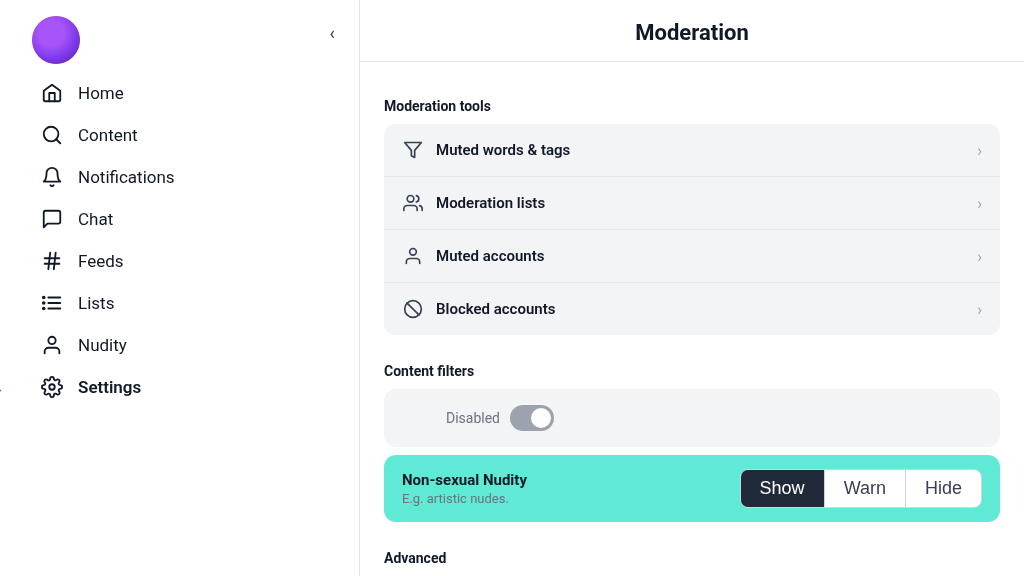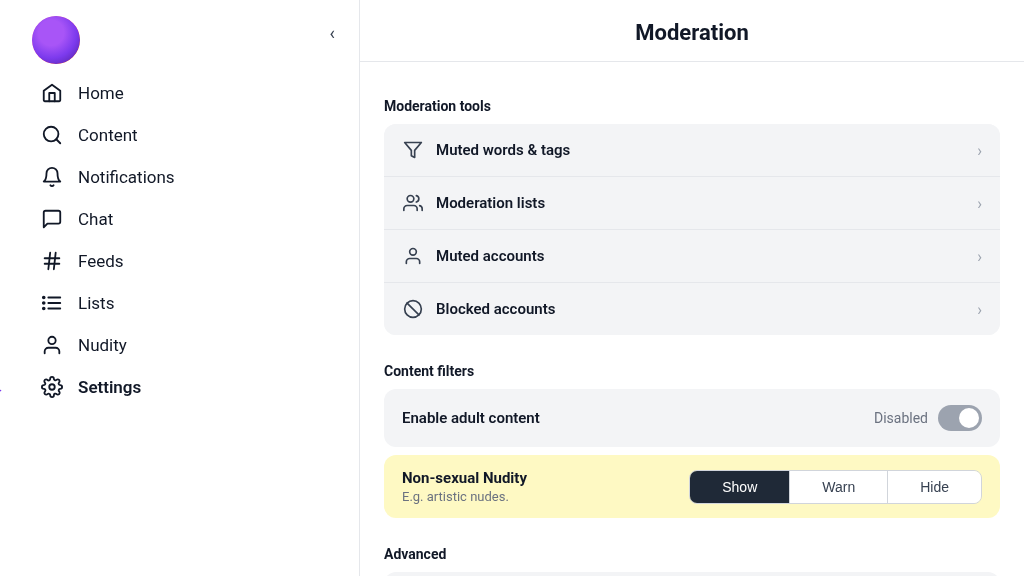--- a/index.html
+++ b/index.html
@@ -201,21 +201,21 @@
       position: absolute;
       right: 3px;
       top: 3px;
       width: 20px;
       height: 20px;
       background: #fff;
       border-radius: 50%;
     }
 
     .nudity-item {
-      background: #fef9c3;
+      background: #5eead4;
       border-radius: 12px;
       padding: 14px 18px;
       display: flex;
       align-items: center;
       justify-content: space-between;
     }
     .nudity-left {}
     .nudity-title {
       font-size: 15px;
       font-weight: 700;
@@ -227,22 +227,22 @@
       margin-top: 2px;
     }
 
     .btn-group {
       display: flex;
       border-radius: 8px;
       overflow: hidden;
       border: 1px solid #d1d5db;
     }
     .btn-group button {
-      padding: 8px 32px;
-      font-size: 14px;
+      padding: 8px 19px;
+      font-size: 18px;
       font-weight: 500;
       border: none;
       cursor: pointer;
       background: #fff;
       color: #374151;
     }
     .btn-group button.active {
       background: #1f2937;
       color: #fff;
     }
@@ -415,21 +415,20 @@
         <span class="card-chevron">›</span>
       </div>
 
     </div>
   </div>
 
   <div class="section">
     <div class="section-title">Content filters</div>
 
     <div class="filter-item">
-      <span class="filter-label">Enable adult content</span>
       <div class="filter-right">
         <span class="disabled-text">Disabled</span>
         <div class="toggle">
           <div class="toggle-knob"></div>
         </div>
       </div>
     </div>
 
     <div class="nudity-item">
       <div class="nudity-left">

